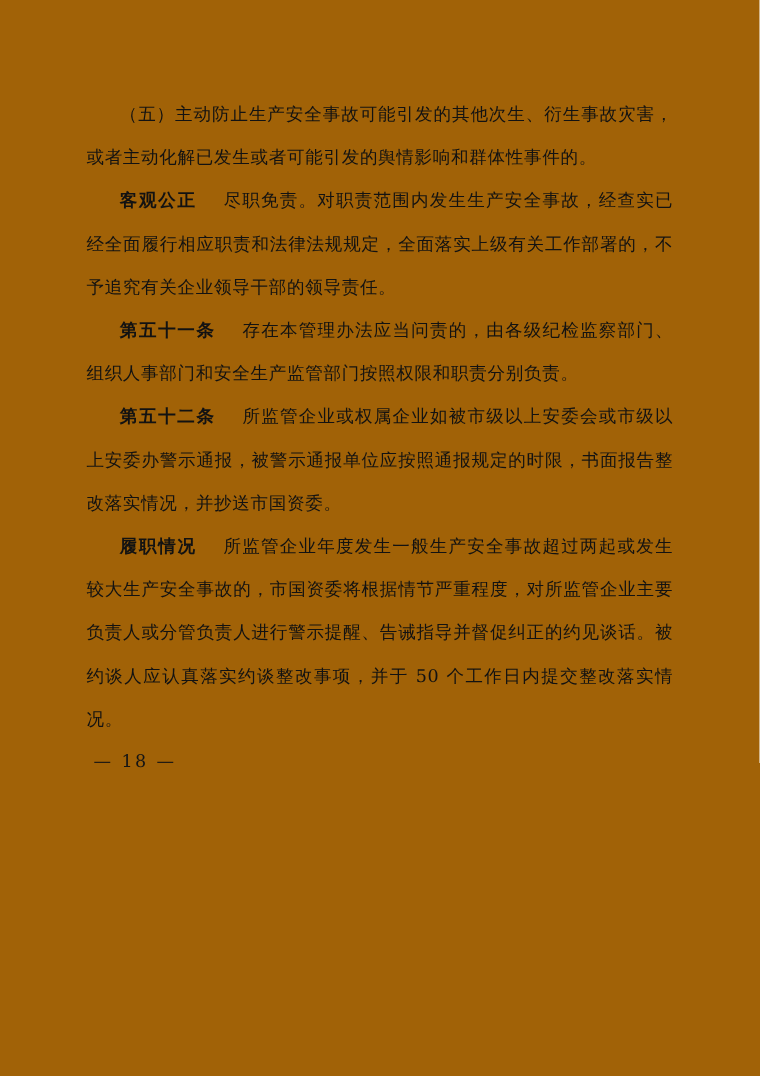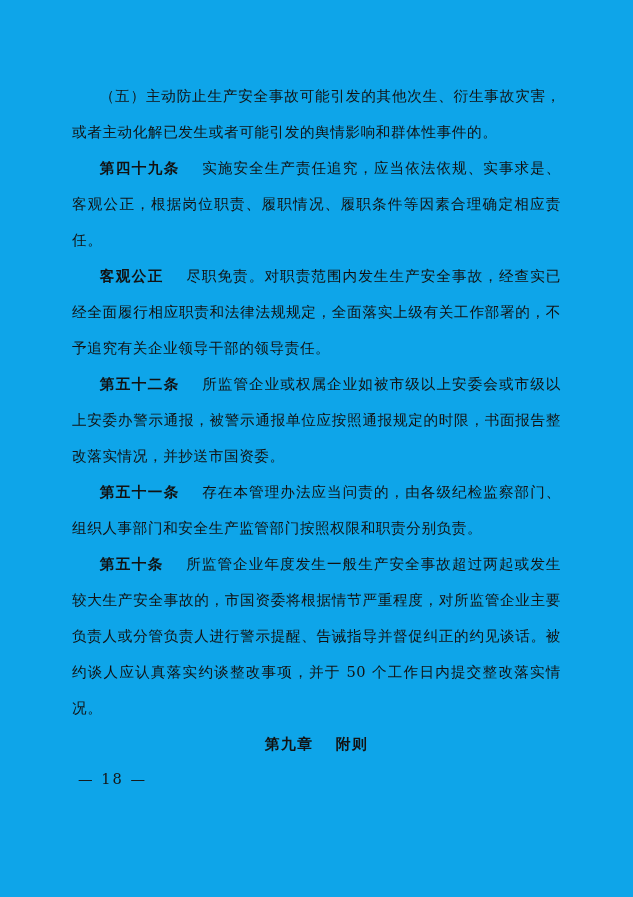--- a/index.html
+++ b/index.html
@@ -11,21 +11,21 @@
     width: 633px;
     height: 897px;
     font-family: "DejaVu Serif", serif;
     color: #1a1a1a;
     overflow: hidden;
   }
   .page {
     position: relative;
     width: 633px;
     height: 897px;
-    background: #0ea5e9;
+    background: #a16207;
     box-sizing: border-box;
     padding: 78px 72px 0 72px;
   }
   .body-text {
     font-size: 14.6px;
     line-height: 36px;
     text-align: justify;
     text-justify: inter-ideograph;
     letter-spacing: 0.6px;
     color: #121212;
@@ -64,28 +64,26 @@
 </style>
 </head>
 <body>
 
 <div class="page">
   <div class="body-text">
 
     <p class="para indent">（五）主动防止生产安全事故可能引发的其他次生、衍生事故灾害，或者主动化解已发生或者可能引发的舆情影响和群体性事件的。</p>
 
 
-    <p class="para indent"><span class="art-label">第四十九条</span><span class="chapter-gap"></span><span>实施安全生产责任追究，应当依法依规、实事求是、客观公正，根据岗位职责、履职情况、履职条件等因素合理确定相应责任。</span></p>
 
     <p class="para indent"><span class="art-label">客观公正</span><span class="chapter-gap"></span><span>尽职免责。对职责范围内发生生产安全事故，经查实已经全面履行相应职责和法律法规规定，全面落实上级有关工作部署的，不予追究有关企业领导干部的领导责任。</span></p>
 
+    <p class="para indent"><span class="art-label">第五十一条</span><span class="chapter-gap"></span><span>存在本管理办法应当问责的，由各级纪检监察部门、组织人事部门和安全生产监管部门按照权限和职责分别负责。</span></p>
+
     <p class="para indent"><span class="art-label">第五十二条</span><span class="chapter-gap"></span><span>所监管企业或权属企业如被市级以上安委会或市级以上安委办警示通报，被警示通报单位应按照通报规定的时限，书面报告整改落实情况，并抄送市国资委。</span></p>
 
-    <p class="para indent"><span class="art-label">第五十一条</span><span class="chapter-gap"></span><span>存在本管理办法应当问责的，由各级纪检监察部门、组织人事部门和安全生产监管部门按照权限和职责分别负责。</span></p>
+    <p class="para indent"><span class="art-label">履职情况</span><span class="chapter-gap"></span><span>所监管企业年度发生一般生产安全事故超过两起或发生较大生产安全事故的，市国资委将根据情节严重程度，对所监管企业主要负责人或分管负责人进行警示提醒、告诫指导并督促纠正的约见谈话。被约谈人应认真落实约谈整改事项，并于 50 个工作日内提交整改落实情况。</span></p>
 
-    <p class="para indent"><span class="art-label">第五十条</span><span class="chapter-gap"></span><span>所监管企业年度发生一般生产安全事故超过两起或发生较大生产安全事故的，市国资委将根据情节严重程度，对所监管企业主要负责人或分管负责人进行警示提醒、告诫指导并督促纠正的约见谈话。被约谈人应认真落实约谈整改事项，并于 50 个工作日内提交整改落实情况。</span></p>
-
-    <p class="chapter-line"><span>第九章</span><span class="chapter-gap"></span><span>附则</span></p>
 
     <p class="page-number">— 18 —</p>
 
   </div>
 </div>
 
 </body></html>

